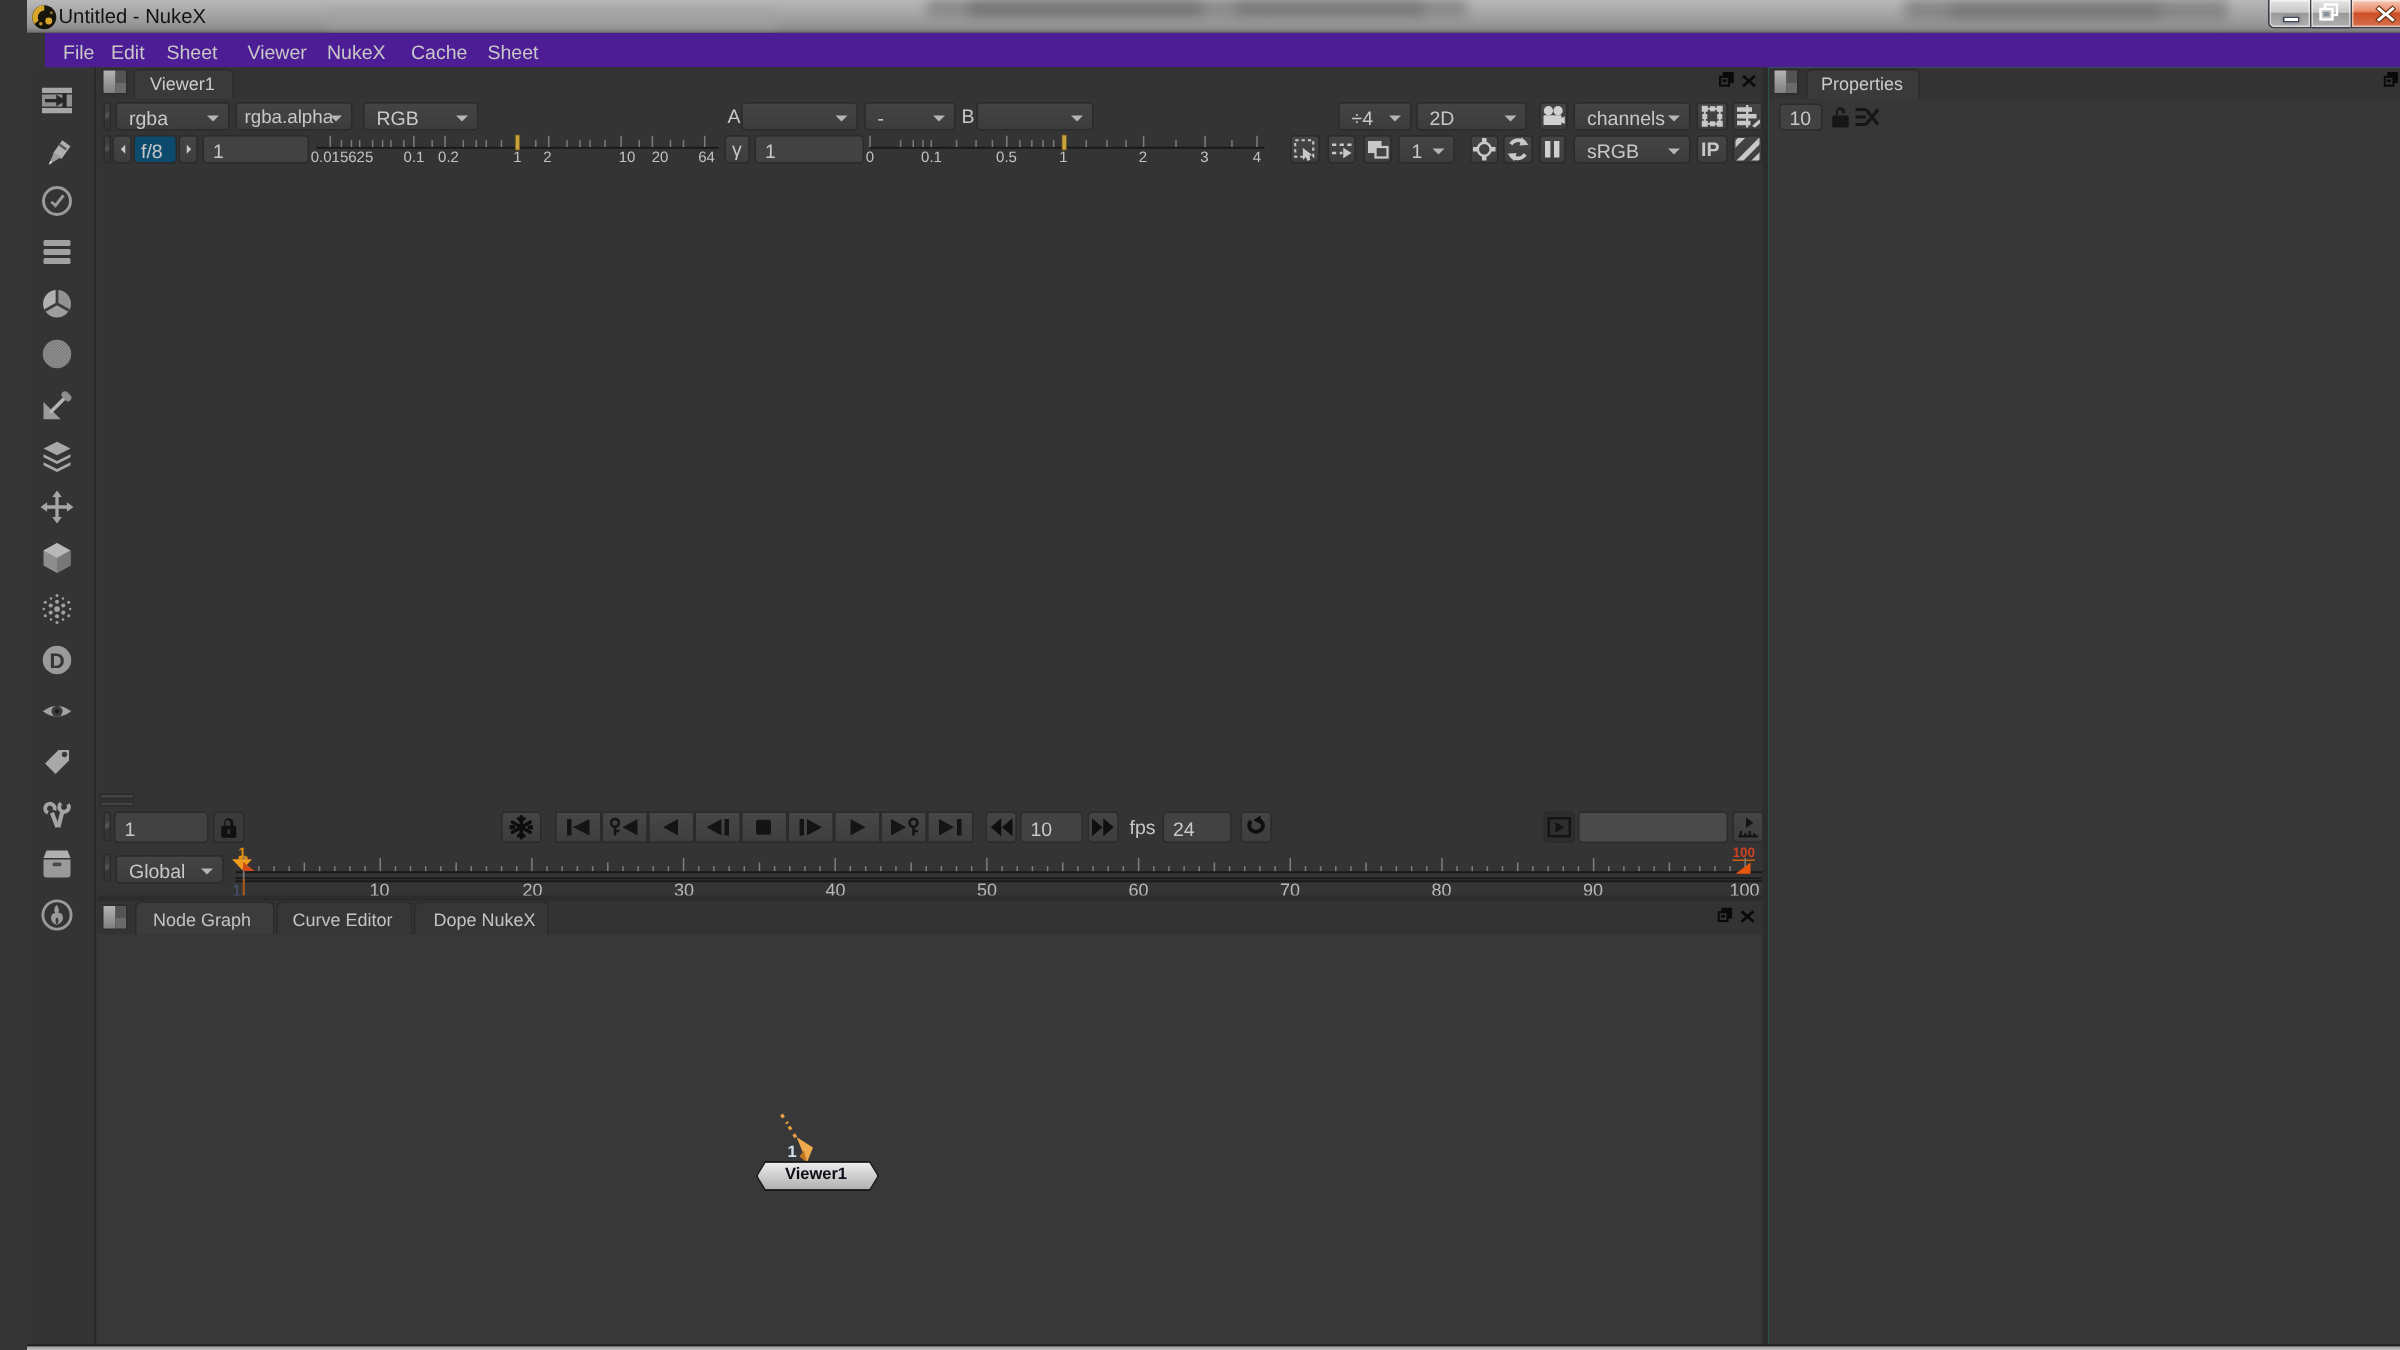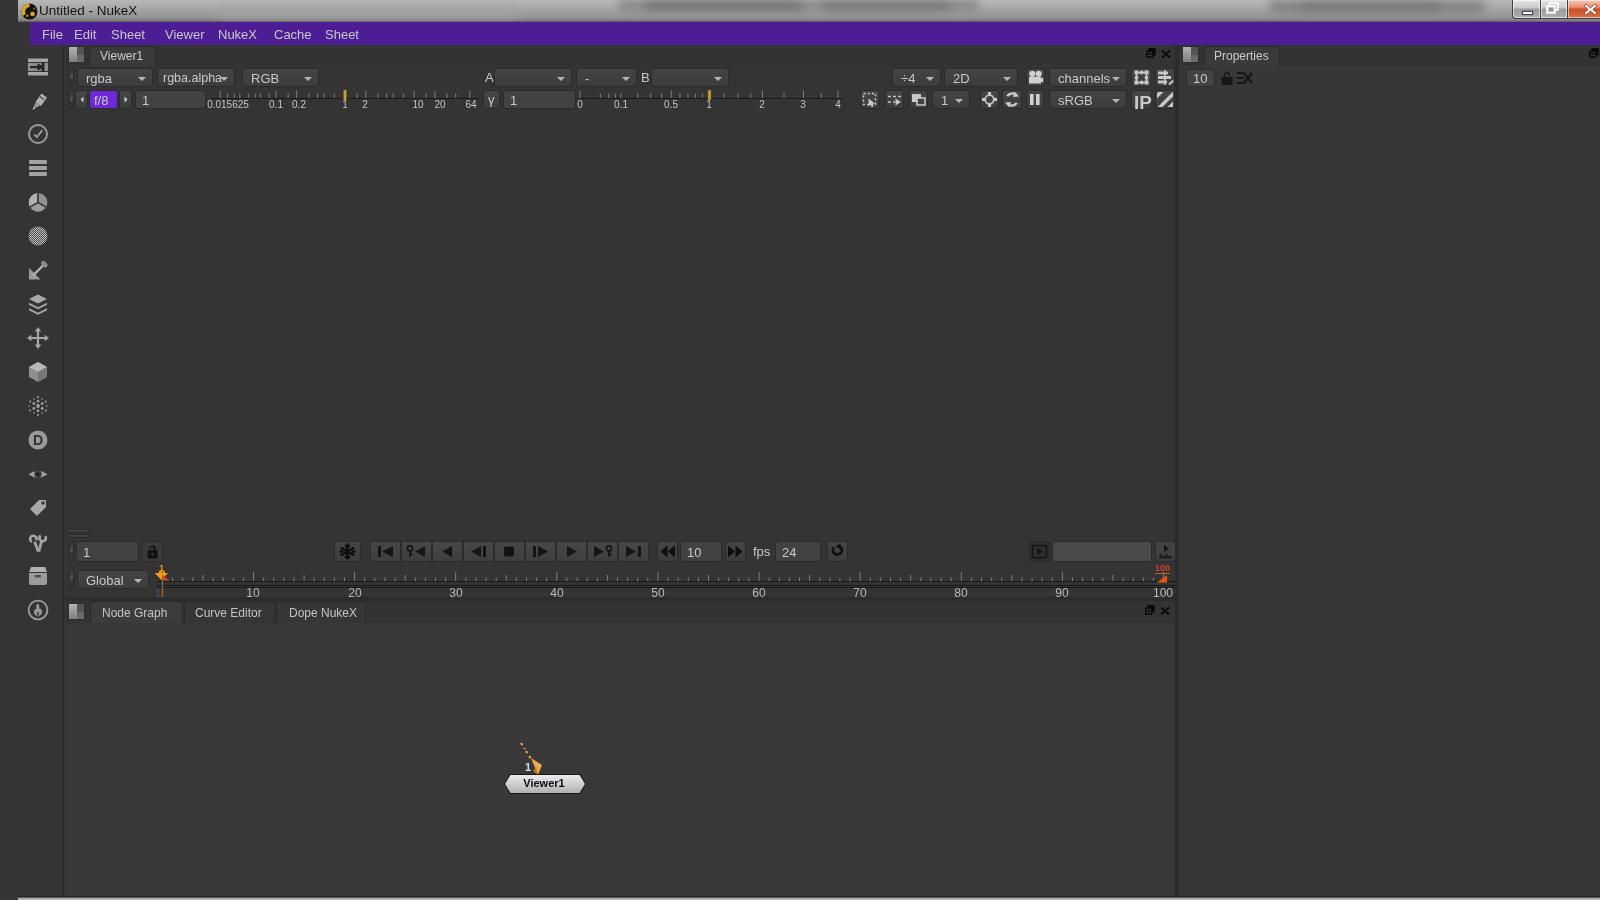--- a/index.html
+++ b/index.html
@@ -338,21 +338,21 @@
               <rect x="8" y="1" width="1.6" height="15"></rect>
               <path d="M12 15 L17 10.5 L17.5 13 L14 16 Z"></path>
             </g>
           </svg></div>
     </div>
     <div id="vrow2">
       <div class="vhandle" style="left:4px;top:1px;height:19px"></div>
       <div class="sqbtn" style="left:10px;top:1px;width:13px"><svg width="11" height="17">
             <path d="M7.5 5.5 L4.5 8.5 L7.5 11.5 Z" fill="#c8c8c8"></path>
           </svg></div>
-      <div class="inputbox" style="left:24px;top:1px;width:29px;background:#6d28d9">
+      <div class="inputbox" style="left:24px;top:1px;width:29px;background:#0c4a6e">
           <span class="lbl" style="left:4px">f/8</span>
         </div>
       <div class="sqbtn" style="left:54px;top:1px;width:13px"><svg width="11" height="17">
             <path d="M4.5 5.5 L7.5 8.5 L4.5 11.5 Z" fill="#c8c8c8"></path>
           </svg></div>
       <div class="inputbox" style="left:70px;top:1px;width:71px">
           <span class="lbl">1</span>
         </div>
       <svg style="position:absolute;left:0;top:0" width="520" height="22">
           <path d="M146 9.5 H414" stroke="#1a1a1a" stroke-width="1.2" fill="none"></path>
@@ -423,21 +423,21 @@
           </svg></div>
       <div class="sqbtn" style="left:961px;top:1px;width:18px"><svg width="16" height="17" viewBox="0 0 16 17">
             <rect x="3" y="3" width="3.6" height="11" fill="#d0d0d0"></rect>
             <rect x="9" y="3" width="3.6" height="11" fill="#d0d0d0"></rect>
           </svg></div>
       <div class="ddown" style="left:984px;top:1px;width:78px">
           <span class="lbl">sRGB</span>
           <span class="arr"></span>
         </div>
       <div class="sqbtn" style="left:1066px;top:1px;width:21px">
-          <span style="position:absolute;left:2px;top:1px;color:#c8c8c8;font-size:19px;font-weight:bold">IP</span>
+          <span style="position:absolute;left:2px;top:1px;color:#c8c8c8;font-size:13px;font-weight:bold">IP</span>
         </div>
       <div class="sqbtn" style="left:1090px;top:1px;width:20px"><svg width="18" height="17" viewBox="0 0 18 17">
             <defs>
               <clipPath id="sqc">
                 <rect x="1" y="1" width="16" height="15"></rect>
               </clipPath>
             </defs>
             <g clip-path="url(#sqc)" stroke="#c8c8c8" stroke-width="3.4" fill="none">
               <path d="M-3 9 L8 -2 M1 19 L19 1 M9 21 L23 7"></path>
             </g>

